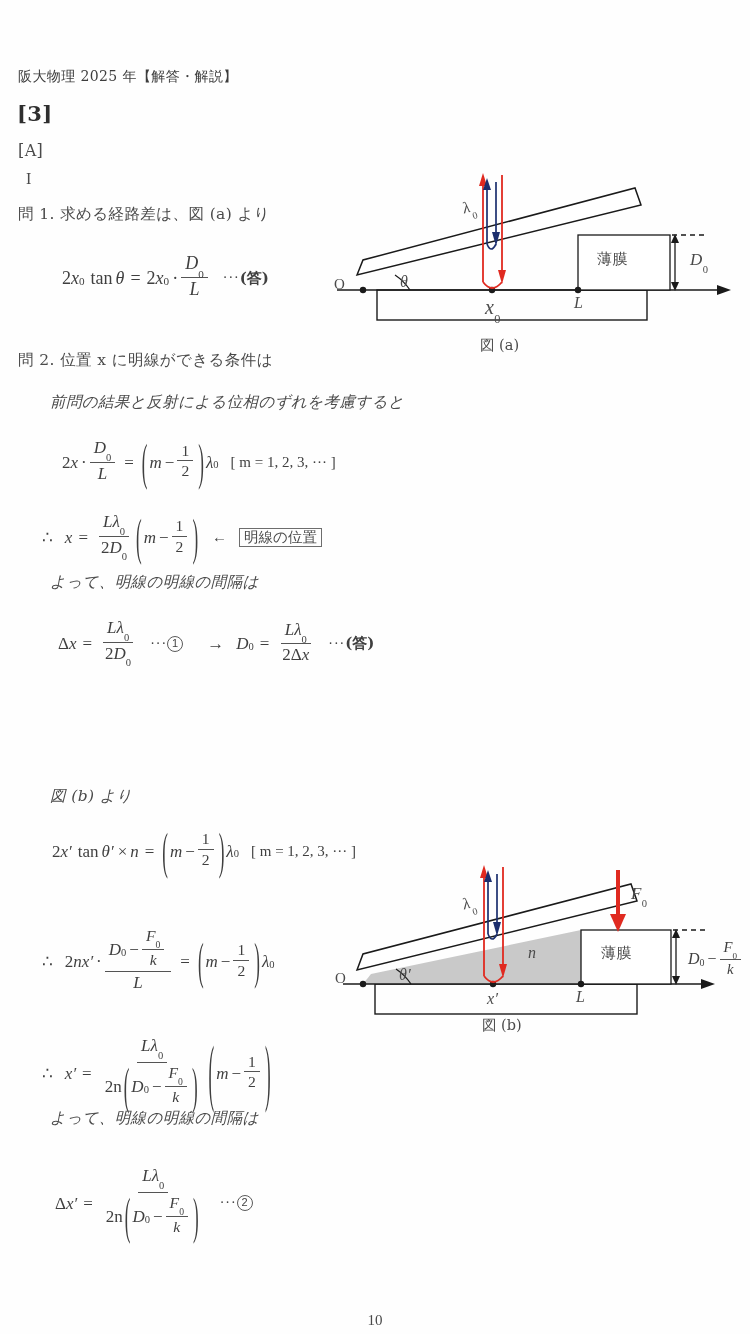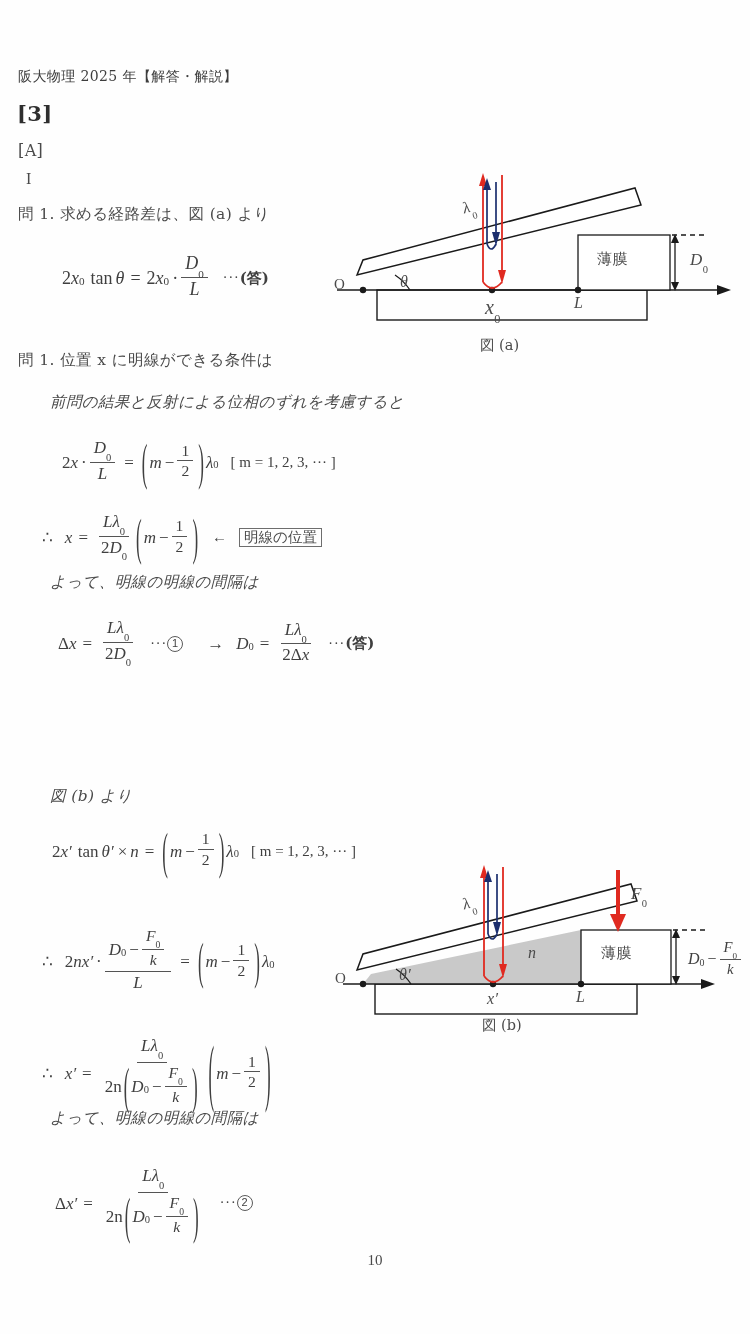--- a/index.html
+++ b/index.html
@@ -143,21 +143,21 @@
     position: absolute;
     font-size: 14.5px;
     font-family: "DejaVu Serif", serif;
     color: #4a4a4a;
     text-align: right;
   }
 
   .pagenum {
     position: absolute;
     left: 0; right: 0;
-    top: 1252px;
+    top: 1312px;
     text-align: center;
     font-size: 15px;
     font-family: "Liberation Serif", serif;
     color: #4a4a4a;
   }
 </style>
 </head>
 <body>
 
 <div class="page">
@@ -187,21 +187,21 @@
       <span>·</span>
     <span class="frac">
       <span class="num"><i class="mi">D</i><span class="sub">0</span></span>
       <span class="den"><i class="mi">L</i></span>
     </span>
     <span class="sp-lg"></span>
       <span class="dots">···</span>
       <span class="ans">(答)</span>
   </div>
 
-  <div class="txt qline indent1" style="top:350px;">問 1. 位置 x に明線ができる条件は</div>
+  <div class="txt qline indent1" style="top:350px;">問 2. 位置 x に明線ができる条件は</div>
   <div class="txt qline indent2" style="top:392px;">前問の結果と反射による位相のずれを考慮すると</div>
 
   <div class="math" style="left:62px; top:440px;">
     <span>2</span>
       <i class="mi">x</i>
     <span class="sp" style="width:3px"></span>
       <span>·</span>
     <span class="frac">
       <span class="num"><i class="mi">D</i><span class="sub">0</span></span>
       <span class="den"><i class="mi">L</i></span>

